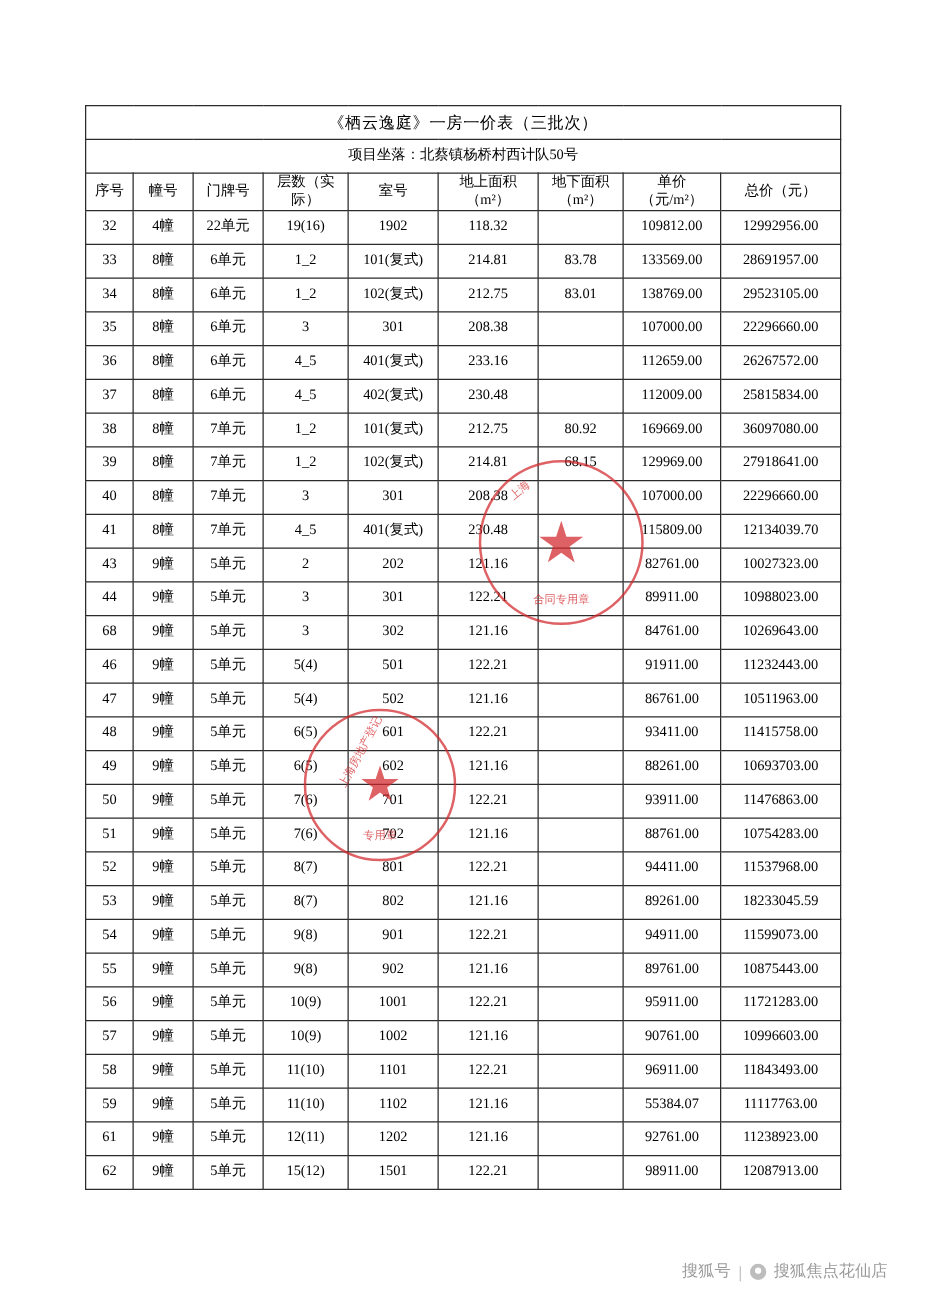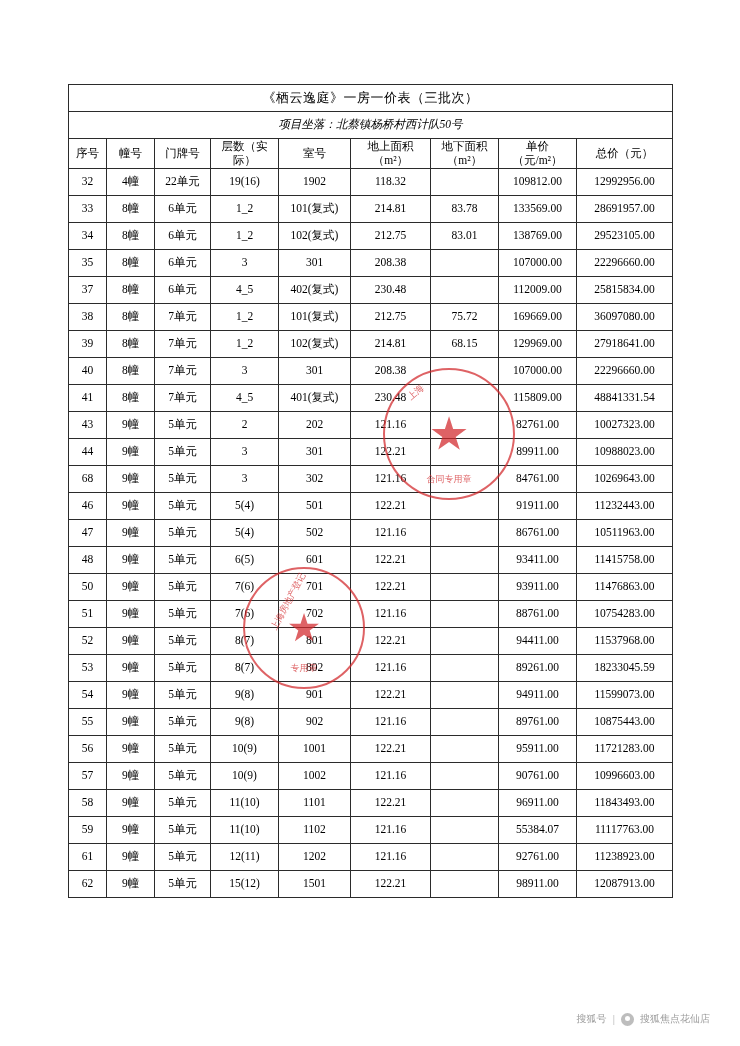--- a/index.html
+++ b/index.html
@@ -45,21 +45,20 @@
     font-size: 13px;
     font-weight: bold;
     letter-spacing: 0.5px;
     height: 32px;
   }
   .subtitle-cell {
     font-size: 11.5px;
     text-align: left;
     padding-left: 8px;
     height: 30px;
-    font-style: italic;
   }
   .hdr-two-line {
     display: block;
     line-height: 1.25;
   }
   tbody td {
     font-size: 11.5px;
     height: 26.4px;
   }
   tbody td.num {
@@ -130,21 +129,21 @@
 
   
   .footer-brand {
     position: absolute;
     right: 30px;
     bottom: 20px;
     display: flex;
     align-items: center;
     gap: 6px;
     color: #9b9b9b;
-    font-size: 10px;
+    font-size: 13px;
     font-family: "Liberation Sans", sans-serif;
   }
   .footer-brand .sep {
     color: #c7c7c7;
   }
   .brand-dot {
     display: inline-block;
     width: 13px;
     height: 13px;
     border-radius: 50%;
@@ -257,38 +256,49 @@
             <td>8幢</td>
             <td>6单元</td>
             <td>3</td>
             <td>301</td>
             <td class="num">208.38</td>
             <td class="num"></td>
             <td class="num">107000.00</td>
             <td class="num">22296660.00</td>
           </tr>
         <tr>
+            <td>36</td>
+            <td>8幢</td>
+            <td>6单元</td>
+            <td>4_5</td>
+            <td>401(复式)</td>
+            <td class="num">233.16</td>
+            <td class="num"></td>
+            <td class="num">112659.00</td>
+            <td class="num">26267572.00</td>
+          </tr>
+        <tr>
             <td>37</td>
             <td>8幢</td>
             <td>6单元</td>
             <td>4_5</td>
             <td>402(复式)</td>
             <td class="num">230.48</td>
             <td class="num"></td>
             <td class="num">112009.00</td>
             <td class="num">25815834.00</td>
           </tr>
         <tr>
             <td>38</td>
             <td>8幢</td>
             <td>7单元</td>
             <td>1_2</td>
             <td>101(复式)</td>
             <td class="num">212.75</td>
-            <td class="num">75.72</td>
+            <td class="num">80.92</td>
             <td class="num">169669.00</td>
             <td class="num">36097080.00</td>
           </tr>
         <tr>
             <td>39</td>
             <td>8幢</td>
             <td>7单元</td>
             <td>1_2</td>
             <td>102(复式)</td>
             <td class="num">214.81</td>
@@ -309,21 +319,21 @@
           </tr>
         <tr>
             <td>41</td>
             <td>8幢</td>
             <td>7单元</td>
             <td>4_5</td>
             <td>401(复式)</td>
             <td class="num">230.48</td>
             <td class="num"></td>
             <td class="num">115809.00</td>
-            <td class="num">48841331.54</td>
+            <td class="num">12134039.70</td>
           </tr>
         <tr>
             <td>43</td>
             <td>9幢</td>
             <td>5单元</td>
             <td>2</td>
             <td>202</td>
             <td class="num">121.16</td>
             <td class="num"></td>
             <td class="num">82761.00</td>
@@ -376,20 +386,31 @@
         <tr>
             <td>48</td>
             <td>9幢</td>
             <td>5单元</td>
             <td>6(5)</td>
             <td>601</td>
             <td class="num">122.21</td>
             <td class="num"></td>
             <td class="num">93411.00</td>
             <td class="num">11415758.00</td>
+          </tr>
+        <tr>
+            <td>49</td>
+            <td>9幢</td>
+            <td>5单元</td>
+            <td>6(5)</td>
+            <td>602</td>
+            <td class="num">121.16</td>
+            <td class="num"></td>
+            <td class="num">88261.00</td>
+            <td class="num">10693703.00</td>
           </tr>
         <tr>
             <td>50</td>
             <td>9幢</td>
             <td>5单元</td>
             <td>7(6)</td>
             <td>701</td>
             <td class="num">122.21</td>
             <td class="num"></td>
             <td class="num">93911.00</td>

